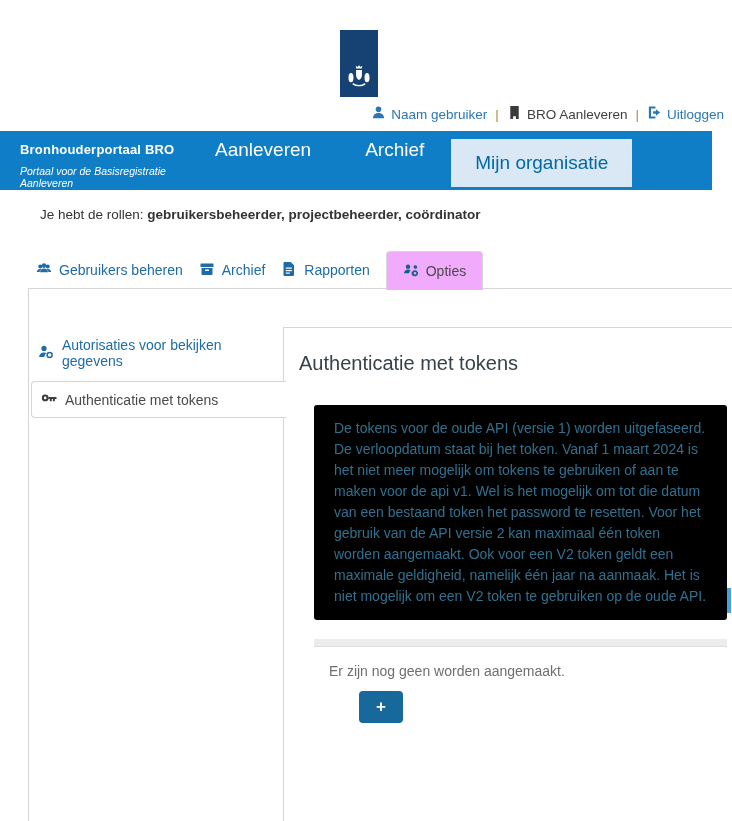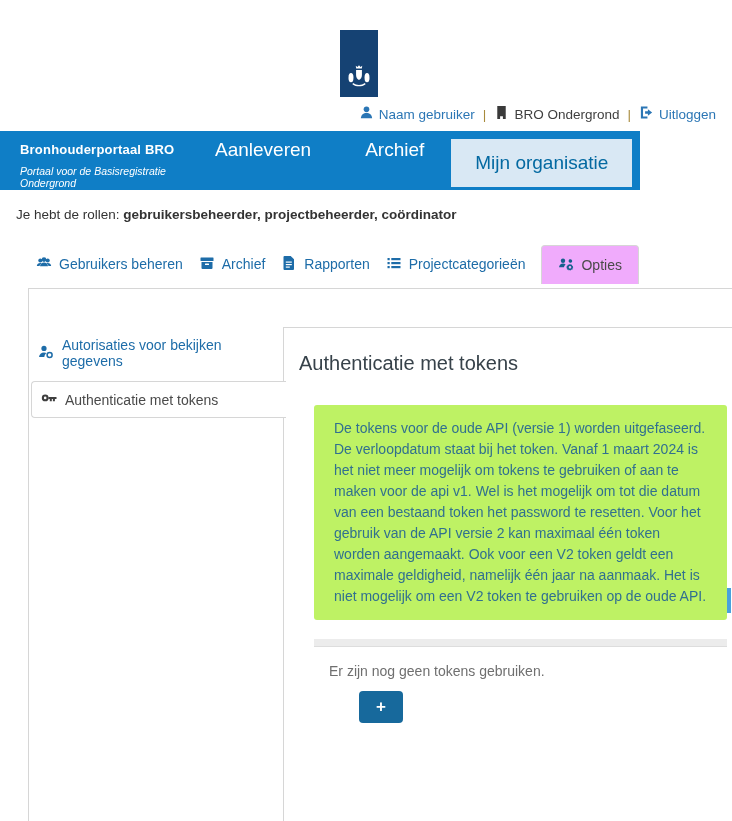--- a/index.html
+++ b/index.html
@@ -15,50 +15,50 @@
     width:38px; height:67px; background:#154273;
     display:flex; align-items:flex-end; justify-content:center; padding-bottom:6px;
   }
   .crest svg { width:26px; height:30px; fill:#fff; }
   .logo-text {
     font-family:"Liberation Serif","DejaVu Serif",serif;
     font-size:14px; color:#2e2e2e; margin:26px 0 0 11px;
   }
   
   .user-bar {
-    position:absolute; top:103px; right:16px; height:22px;
+    position:absolute; top:103px; right:8px; height:22px;
     display:flex; align-items:center; font-size:13.5px; white-space:nowrap;
   }
   .ubar-item { display:flex; align-items:center; gap:5px; }
   .ubar-item svg { width:15px; height:15px; }
   .ubar-link { color:#2b76b5; cursor:pointer; }
   .ubar-link svg { fill:#2b76b5; }
   .ubar-org { color:#3f3f3f; }
   .ubar-org svg { fill:#3a3a3a; }
   .ubar-sep { color:#a88a3c; margin:0 8px; }
   
   .navbar {
-    position:absolute; top:131px; left:0; width:640px; height:59px;
+    position:absolute; top:131px; left:0; width:712px; height:59px;
     background:#0f7ec6; display:flex; align-items:stretch;
   }
   .brand { width:188px; padding:11px 0 0 20px; color:#fff; flex:0 0 auto; }
   .brand-title { font-size:13px; font-weight:bold; letter-spacing:.2px; }
   .brand-sub { font-size:10.5px; font-style:italic; margin-top:8px; }
   .nav-items { display:flex; align-items:flex-start;margin-top:8px; }
   .nav-item {
     display:flex; align-items:center; padding:0 27px;
     color:#fff; font-size:19px; cursor:pointer;
   }
   .nav-item.active { background:#d9e8f4; color:#0369a1; padding:13px 24px; }
   
-  .roles { position:absolute; top:207px; left:16px; font-size:13.5px; color:#333; }
+  .roles { position:absolute; top:207px; left:40px; font-size:13.5px; color:#333; }
   .roles b { font-weight:bold; }
   
   .tabs {
-    position:absolute; top:245px; left:36px; height:38px;
+    position:absolute; top:251px; left:36px; height:38px;
     display:flex; align-items:stretch; z-index:3;
   }
   .tab {
     display:flex; align-items:center; gap:7px; align-self:center;
     color:#1d6ca8; font-size:14px; margin-right:16px; cursor:pointer;
   }
   .tab svg { width:16px; height:16px; fill:#1d6ca8; }
   .tab.active {
     align-self:stretch; background:#f0abfc; border:1px solid #d6d6d6; border-bottom:0;
     border-radius:4px 4px 0 0; color:#4a4a4a; padding:0 16px;
@@ -87,21 +87,21 @@
   .content-box {
     position:absolute; left:254px; top:38px; right:12px; bottom:0;
     border:1px solid #d6d6d6; border-bottom:0; background:#fff;
     padding:14px 15px 0 15px;
   }
   .content-heading {
     font-size:20px; font-weight:500; color:#37424a; margin:10px 0 30px 0;
   }
   .sub { margin-left:15px; }
   .info-box {
-    background:#bef264; color:#31708f; border-radius:3px;
+    background:#000000; color:#31708f; border-radius:3px;
     padding:13px 20px; font-size:14px; line-height:1.5;
   }
   .gray-bar { height:7px; background:#ececec; }
   .bar1 { margin-top:19px; }
   .tokens-heading { font-size:22px; font-weight:500; color:#37424a; margin:17px 0 13px 0; }
   .rule { border:0; border-top:1px solid #ddd; margin:0; }
   .empty-msg { color:#6f6f6f; font-size:14px; margin:16px 0 0 15px; }
   .btn-new {
     margin:12px 0 0 45px; background:#17699c; color:#fff; border:0;
     border-radius:4px; font-size:14px; font-weight:bold;
@@ -139,38 +139,38 @@
     </span>
     <span>Naam gebruiker</span>
   </span>
   <span class="ubar-sep">|</span>
   <span class="ubar-item ubar-org">
     <span>
       <svg viewBox="0 0 16 16">
           <path d="M3.5 1h9v14h-3v-3h-3v3h-3zM5 3h2v2H5zm4 0h2v2H9zM5 6.5h2v2H5zm4 0h2v2H9z"></path>
         </svg>
     </span>
-    <span>BRO Ondergrond</span>
+    <span>BRO Aanleveren</span>
   </span>
   <span class="ubar-sep">|</span>
   <span class="ubar-item ubar-link">
     <span>
       <svg viewBox="0 0 16 16">
           <path d="M2 1.5h7v2.3H4.3v8.4H9v2.3H2z"></path>
           <path d="M9.5 4.5L14 8l-4.5 3.5V9.3H6.5V6.7h3z"></path>
         </svg>
     </span>
     <span>Uitloggen</span>
   </span>
 </div>
 
 <div class="navbar">
   <div class="brand">
     <div class="brand-title">Bronhouderportaal BRO</div>
-    <div class="brand-sub">Portaal voor de Basisregistratie Ondergrond</div>
+    <div class="brand-sub">Portaal voor de Basisregistratie Aanleveren</div>
   </div>
   <div class="nav-items">
     <div class="nav-item">Aanleveren</div>
     <div class="nav-item">Archief</div>
     <div class="nav-item active">Mijn organisatie</div>
   </div>
 </div>
 
 <div class="roles">
   <span>Je hebt de rollen: </span><b>gebruikersbeheerder, projectbeheerder, coördinator</b>
@@ -202,33 +202,20 @@
   <div class="tab">
     <span>
       <svg viewBox="0 0 16 16">
           <path d="M3.5 1h6.2L13 4.3V14a1 1 0 0 1-1 1H3.5a1 1 0 0 1-1-1V2a1 1 0 0 1 1-1z"></path>
           <rect x="4.8" y="6.5" width="6" height="1.2" fill="#fff"></rect>
           <rect x="4.8" y="9" width="6" height="1.2" fill="#fff"></rect>
           <rect x="4.8" y="11.5" width="4" height="1.2" fill="#fff"></rect>
         </svg>
     </span>
     <span>Rapporten</span>
-  </div>
-  <div class="tab">
-    <span>
-      <svg viewBox="0 0 16 16">
-          <rect x="1.5" y="3" width="2.2" height="2.2"></rect>
-          <rect x="5.3" y="3" width="9.2" height="2.2"></rect>
-          <rect x="1.5" y="7" width="2.2" height="2.2"></rect>
-          <rect x="5.3" y="7" width="9.2" height="2.2"></rect>
-          <rect x="1.5" y="11" width="2.2" height="2.2"></rect>
-          <rect x="5.3" y="11" width="9.2" height="2.2"></rect>
-        </svg>
-    </span>
-    <span>Projectcategorieën</span>
   </div>
   <div class="tab active">
     <span>
       <svg viewBox="0 0 16 16">
           <circle cx="5" cy="4.8" r="2.2"></circle>
           <path d="M1 11.2C1.3 8.9 2.9 7.5 5 7.5c1 0 1.9.3 2.6.9-.9.7-1.5 1.6-1.7 2.8zM10.6 4.9a1.8 1.8 0 1 1 0 .1z"></path>
           <path d="M12.2 7.7l.4 1 1.1-.1.4 1.1 1 .4-.4 1 .6.9-.9.6v1.1l-1.1-.1-.5.9-1-.5-1 .5-.5-.9-1.1.1v-1.1l-.9-.6.6-.9-.4-1 1-.4.4-1.1 1.1.1zm-.2 2.2a1.3 1.3 0 1 0 0 2.6 1.3 1.3 0 0 0 0-2.6z"></path>
         </svg>
     </span>
     <span>Opties</span>
@@ -258,21 +245,21 @@
       <span>Authenticatie met tokens</span>
     </div>
   </div>
 
   <div class="content-box">
     <div class="content-heading">Authenticatie met tokens</div>
     <div class="sub">
       <div class="info-box">De tokens voor de oude API (versie 1) worden uitgefaseerd. De verloopdatum staat bij het token. Vanaf 1 maart 2024 is het niet meer mogelijk om tokens te gebruiken of aan te maken voor de api v1. Wel is het mogelijk om tot die datum van een bestaand token het password te resetten. Voor het gebruik van de API versie 2 kan maximaal één token worden aangemaakt. Ook voor een V2 token geldt een maximale geldigheid, namelijk één jaar na aanmaak. Het is niet mogelijk om een V2 token te gebruiken op de oude API.</div>
       <div class="gray-bar bar1"></div>
       <hr class="rule">
-      <div class="empty-msg">Er zijn nog geen tokens gebruiken.</div>
+      <div class="empty-msg">Er zijn nog geen worden aangemaakt.</div>
       <button class="btn-new">
         <span class="plus">+</span>
       </button>
       
     </div>
   </div>
 
 </div>
 
 <div class="scroll-thumb"></div>

